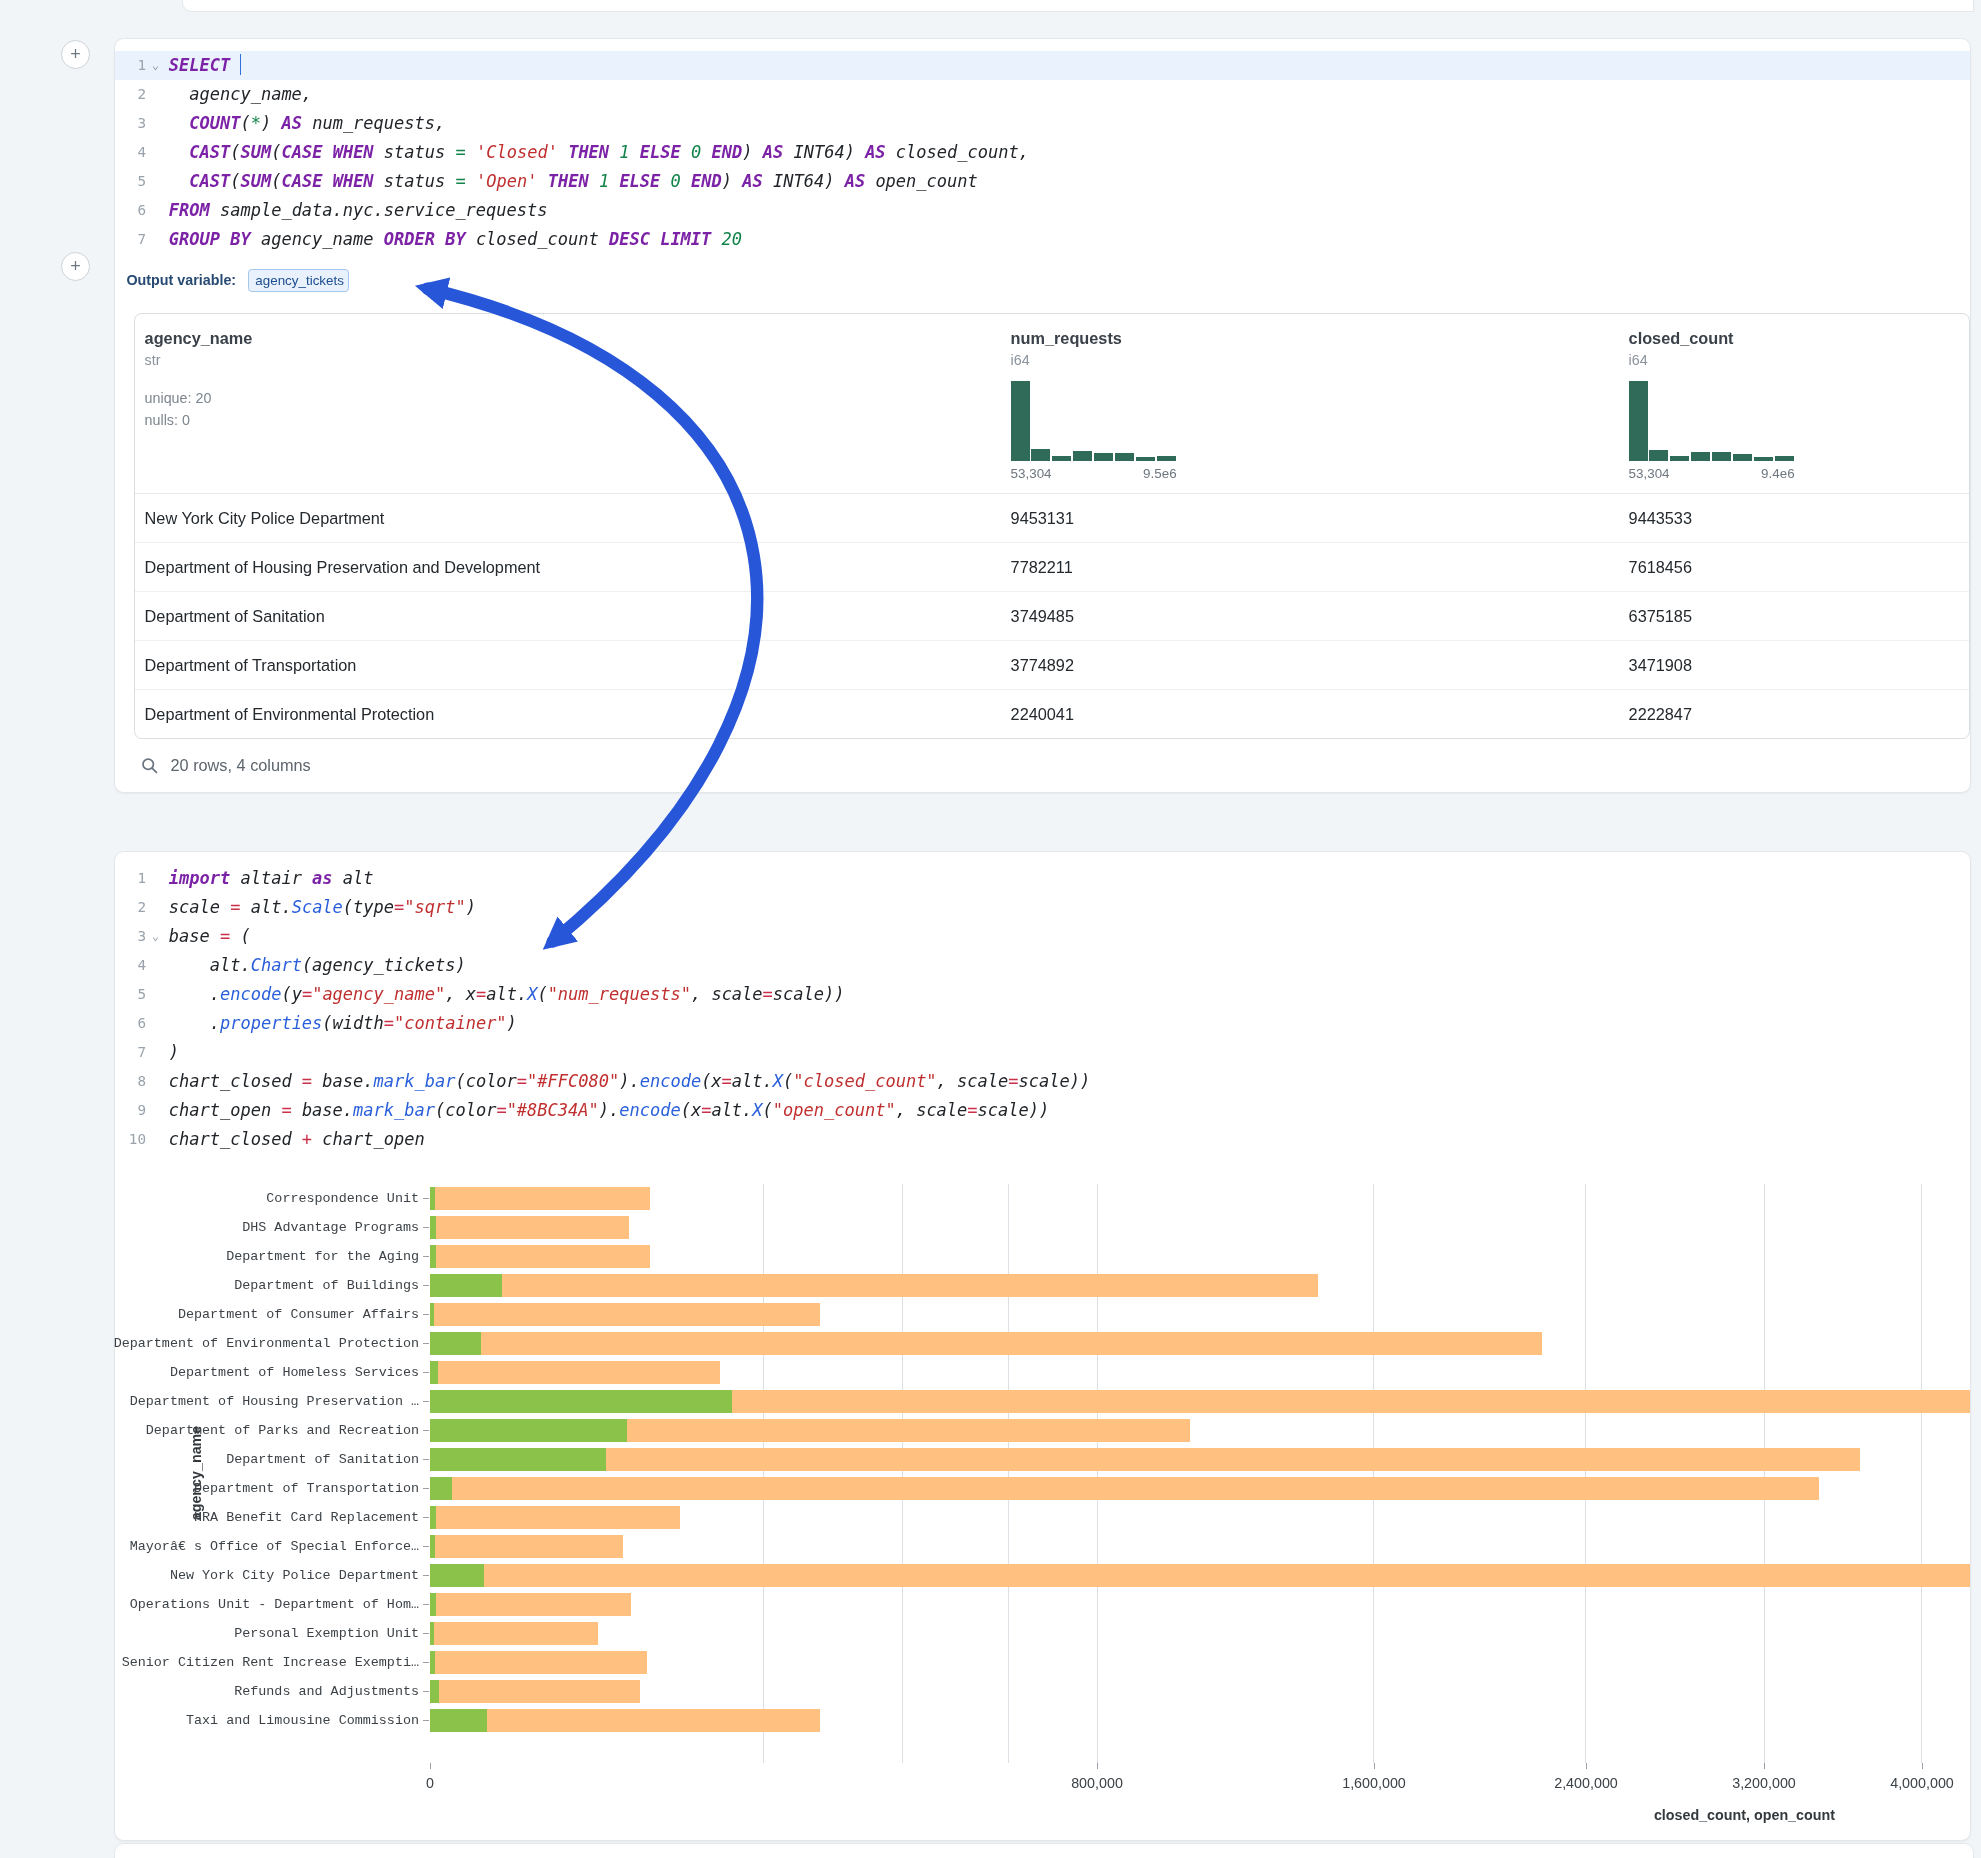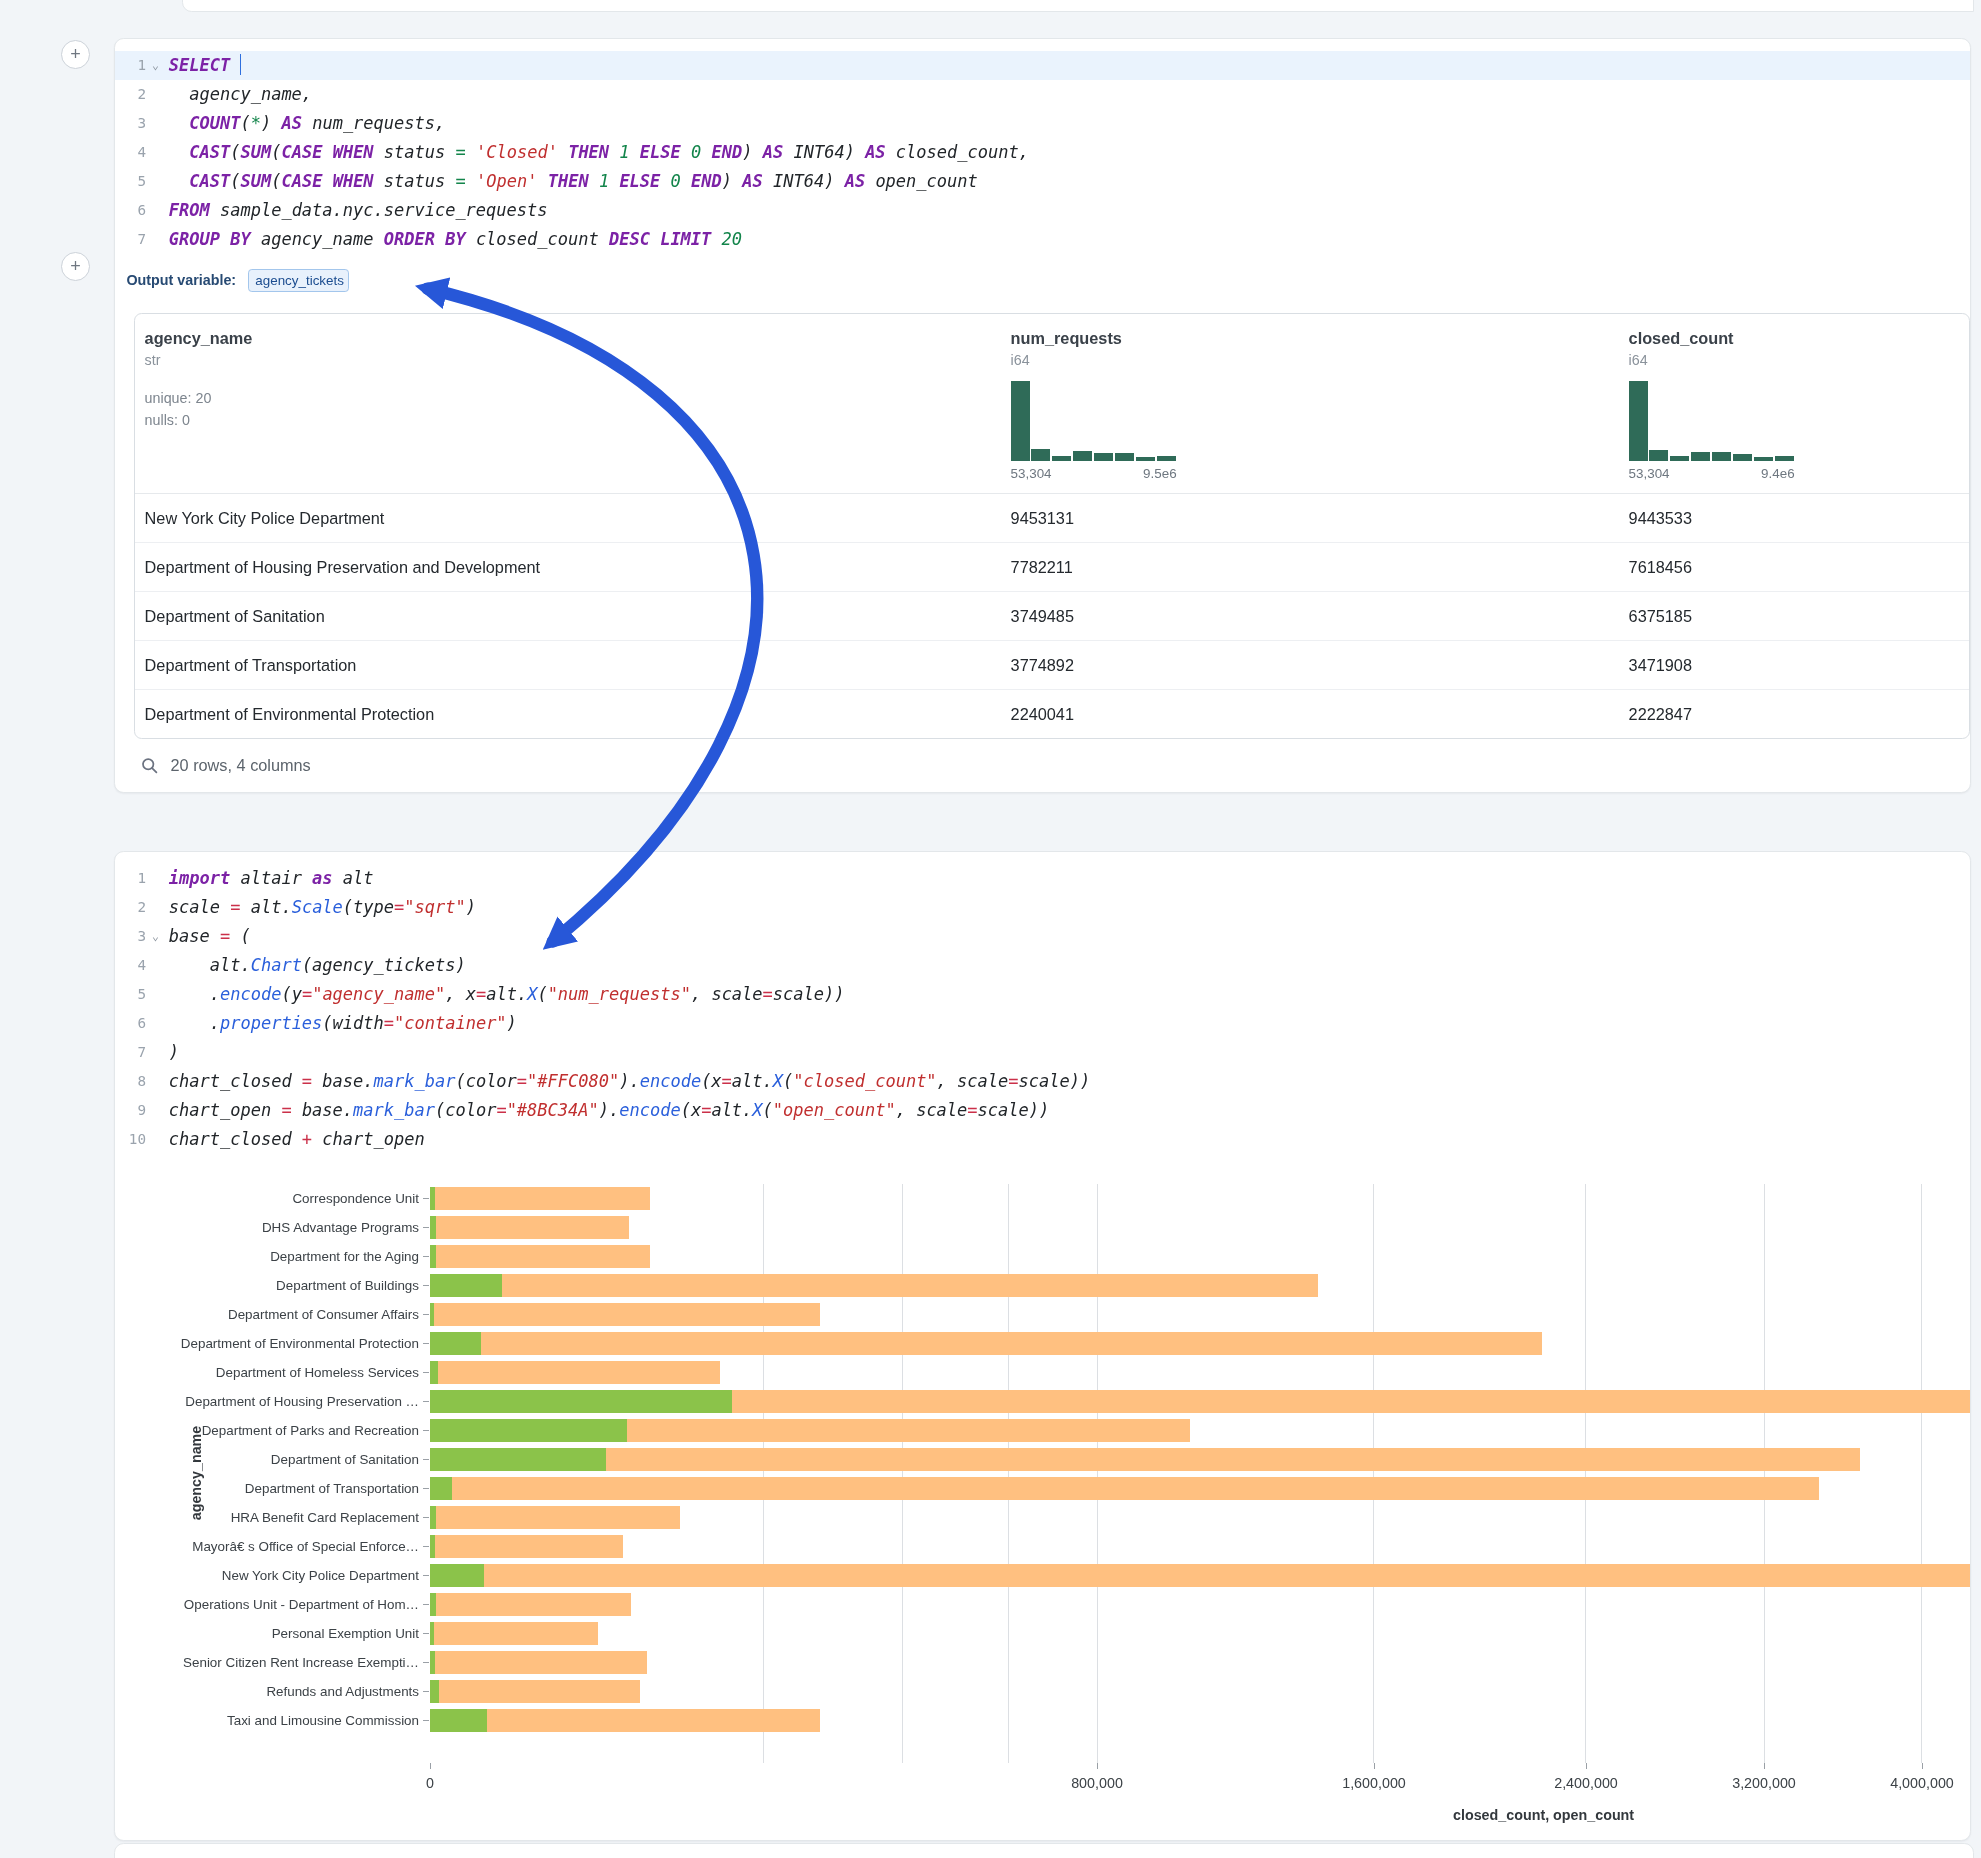--- a/index.html
+++ b/index.html
@@ -55,29 +55,29 @@
   .t-row:first-child{border-top:none;}
   .t-cell{padding:0 9.6px;height:48px;line-height:48px;font-size:16.3px;color:#24292e;white-space:nowrap;overflow:hidden;}
   .t-footer{display:flex;align-items:center;gap:11.5px;margin:17px 0 17px 25px;color:#5c646c;font-size:16.3px;}
   .search-icon{width:19px;height:19px;flex:none;cursor:pointer;}
 
   
   .chart{position:relative;height:660px;margin-top:19px;}
   .grid{position:absolute;left:315px;top:3.8px;height:579px;right:0;overflow:hidden;}
   .gridline{position:absolute;top:0;bottom:0;width:1px;background:#dcdfe3;}
   .rows{position:absolute;left:0;top:3.8px;right:0;}
-  .crow{position:relative;height:29px;}
+  .crow{position:relative;height:29px;font-family:Liberation Mono, monospace;}
   .clabel{position:absolute;left:0;width:304px;top:0;height:100%;display:flex;align-items:center;
     justify-content:flex-end;font-size:13.4px;color:#3c4247;white-space:nowrap;}
   .ydash{position:absolute;left:308px;top:50%;width:5.7px;height:1px;background:#9aa0a6;}
   .bars{position:absolute;left:315px;right:0;top:2.9px;bottom:2.9px;overflow:hidden;}
   .bar{position:absolute;left:0;top:0;height:100%;}
   .xdash{position:absolute;top:583px;width:1px;height:5.7px;background:#9aa0a6;}
   .xtick{position:absolute;top:595px;transform:translateX(-50%);font-size:14.3px;color:#3c4247;white-space:nowrap;}
-  .xtitle{position:absolute;top:627px;left:1338px;width:382px;text-align:left;font-size:14.3px;font-weight:bold;color:#33383d;}
+  .xtitle{position:absolute;top:627px;left:1338px;width:382px;text-align:right;font-size:14.3px;font-weight:bold;color:#33383d;}
   .ytitle{position:absolute;left:14.3px;top:285px;width:134px;text-align:center;transform:rotate(-90deg);
     font-size:14.3px;font-weight:bold;color:#33383d;}
 
   .arrow-overlay{position:absolute;left:0;top:0;width:1982px;height:1858px;pointer-events:none;z-index:40;}
 </style>
 </head>
 <body>
 
 <div class="partial-card top"></div>
 

